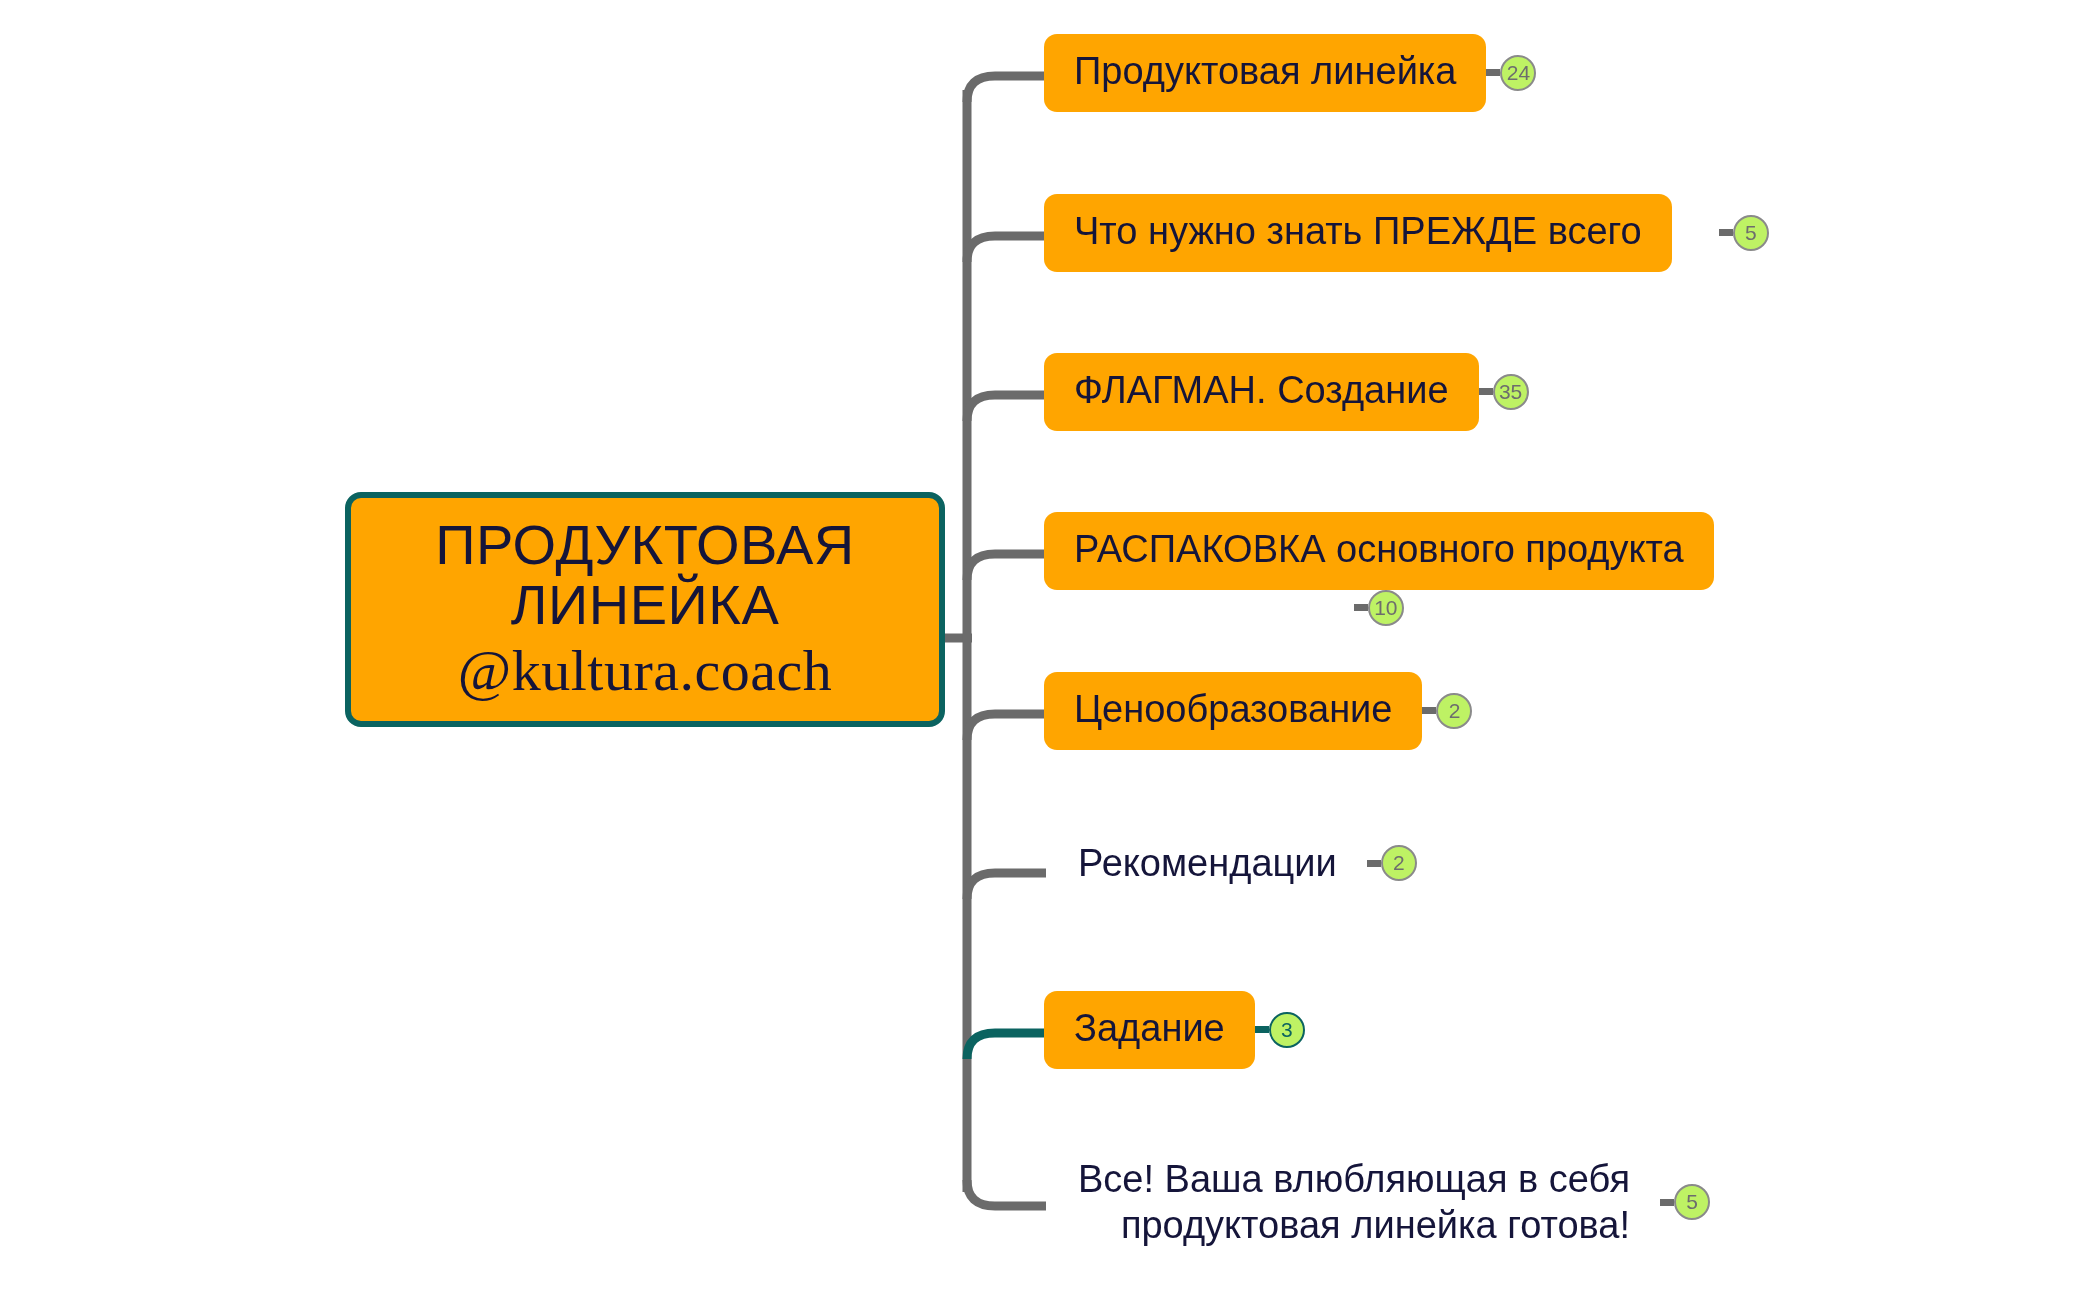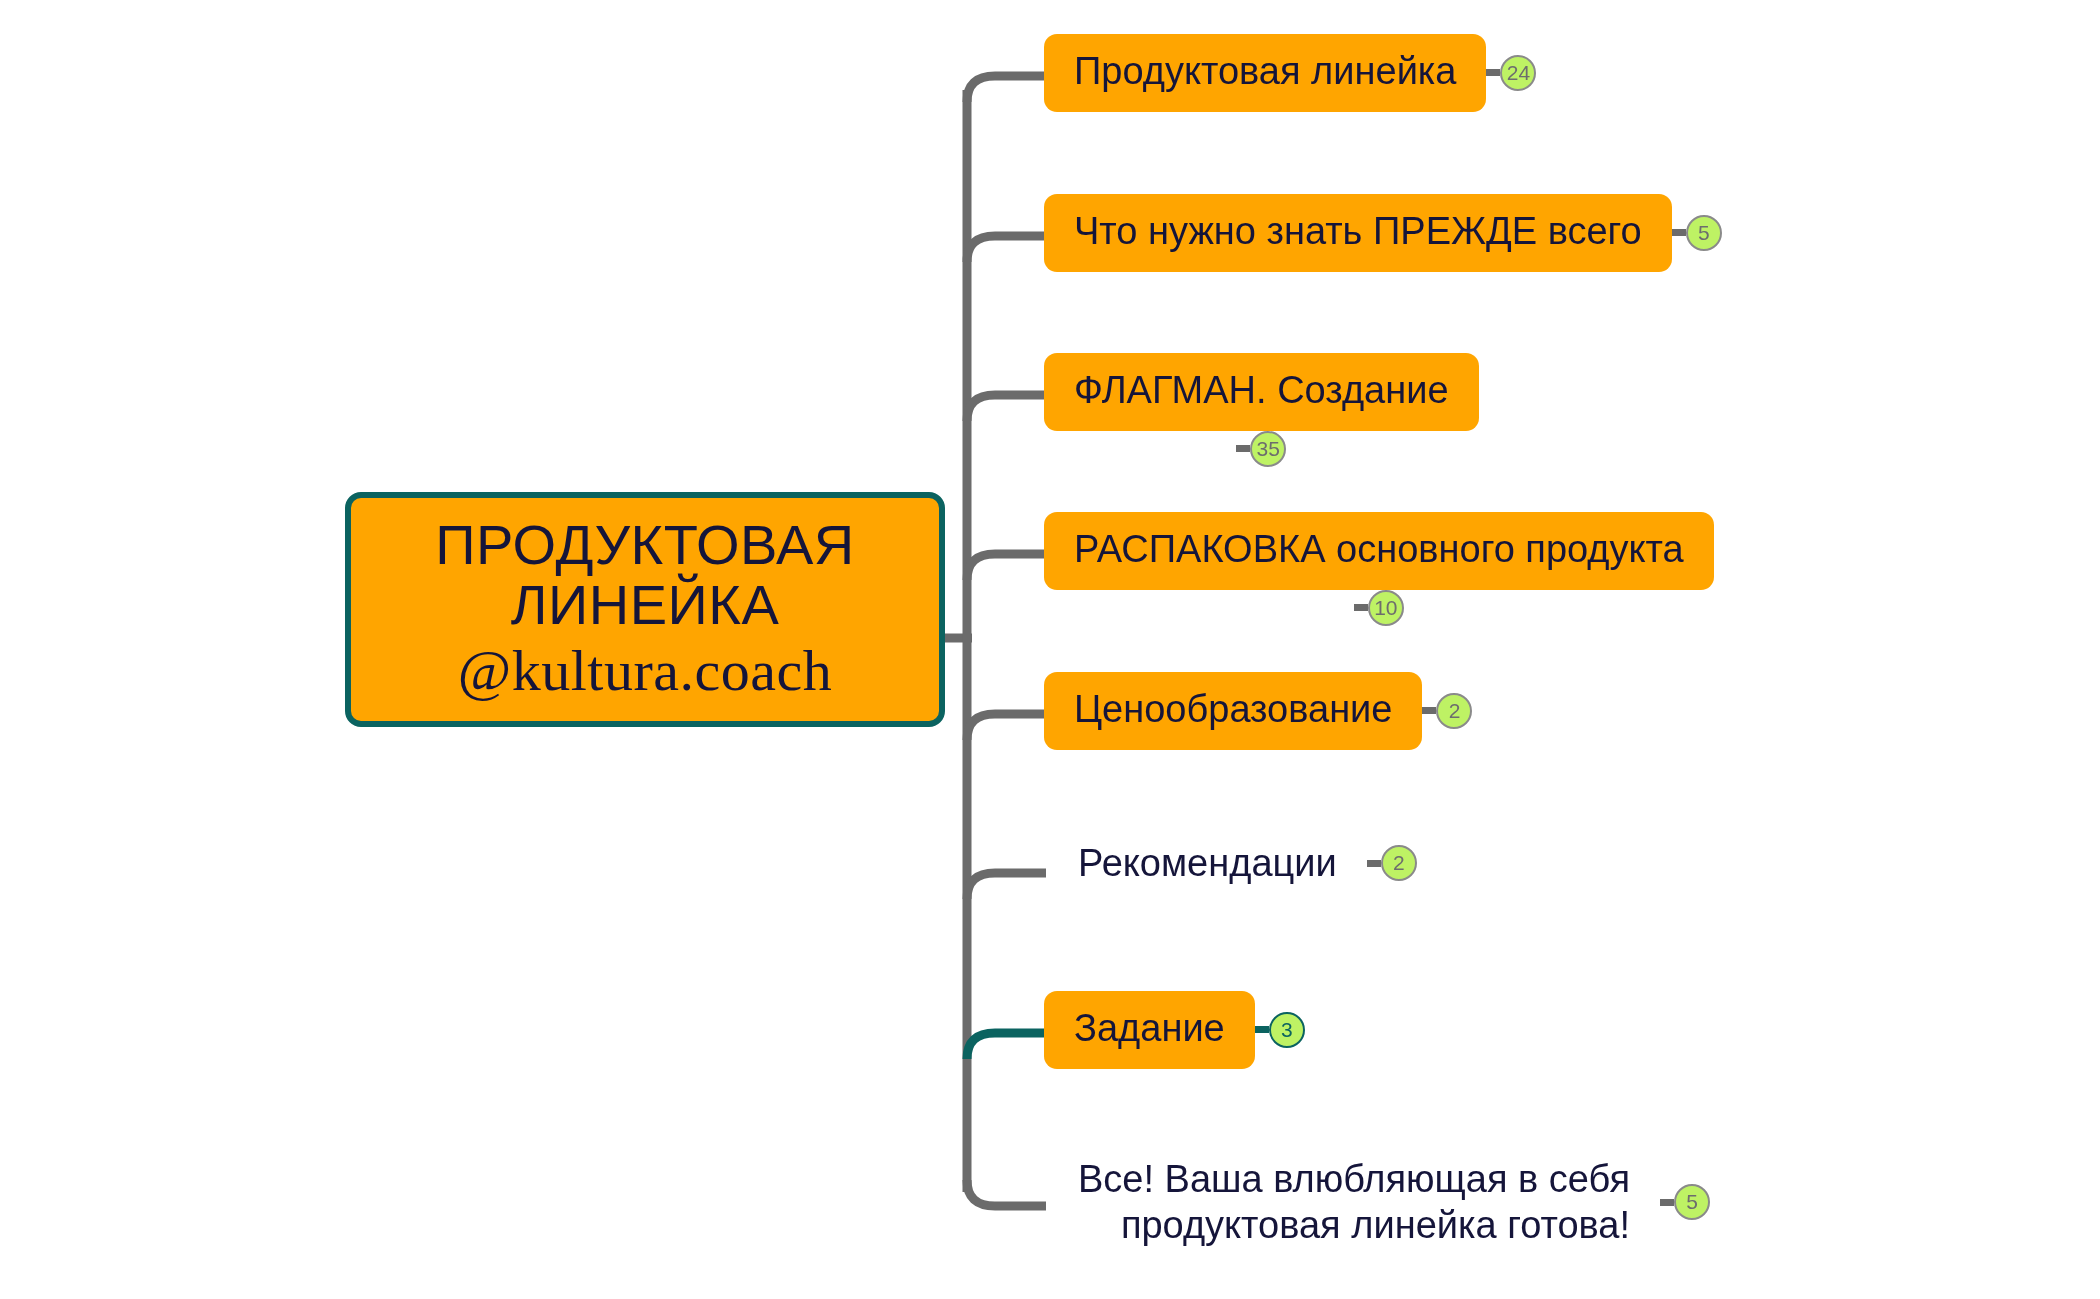--- a/index.html
+++ b/index.html
@@ -157,31 +157,31 @@
   <div class="branch" style="left:1044px; top:34px;">
     <div class="chip">
       <span class="chip-label">Продуктовая линейка</span>
     </div>
     <div class="badge-wrap">
       <span class="badge-stub"></span>
       <span class="badge">24</span>
     </div>
   </div>
 
-  <div class="branch" style="left:1044px; top:194px;">
+  <div class="branch" style="left:1044px; top:194px;gap:47px;">
     <div class="chip">
       <span class="chip-label">Что нужно знать ПРЕЖДЕ всего</span>
     </div>
     <div class="badge-wrap">
       <span class="badge-stub"></span>
       <span class="badge">5</span>
     </div>
   </div>
 
-  <div class="branch" style="left:1044px; top:353px;flex-direction:column;">
+  <div class="branch" style="left:1044px; top:353px;">
     <div class="chip">
       <span class="chip-label">ФЛАГМАН. Создание</span>
     </div>
     <div class="badge-wrap">
       <span class="badge-stub"></span>
       <span class="badge">35</span>
     </div>
   </div>
 
   <div class="branch" style="left:1044px; top:512px;flex-direction:column;">

